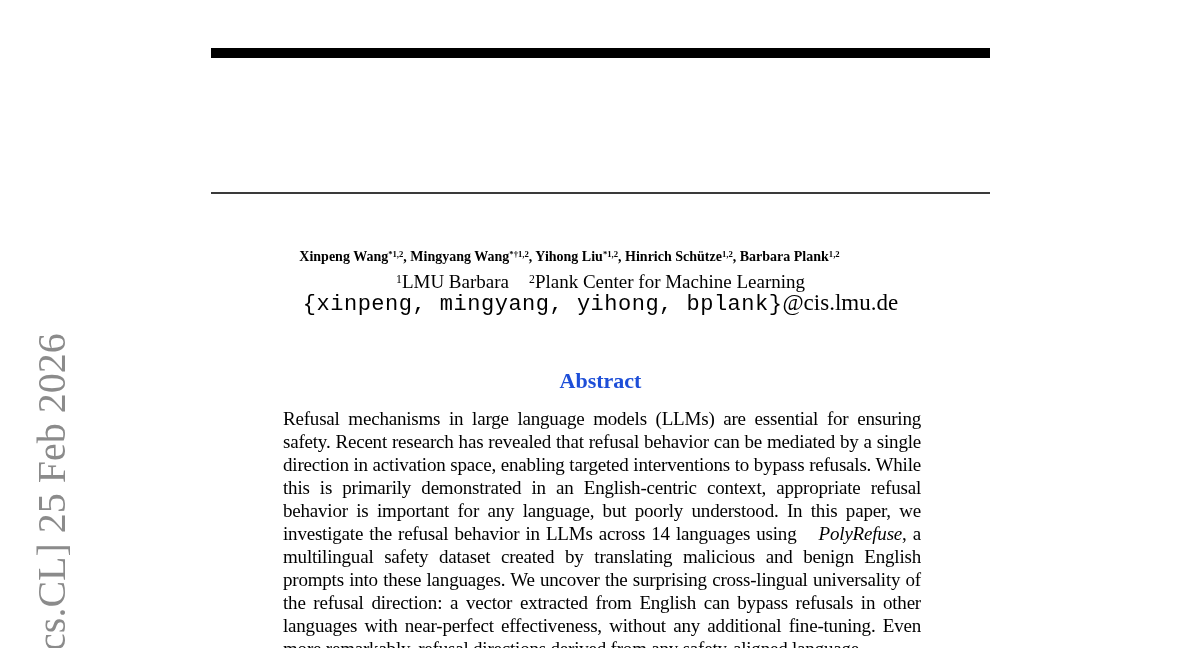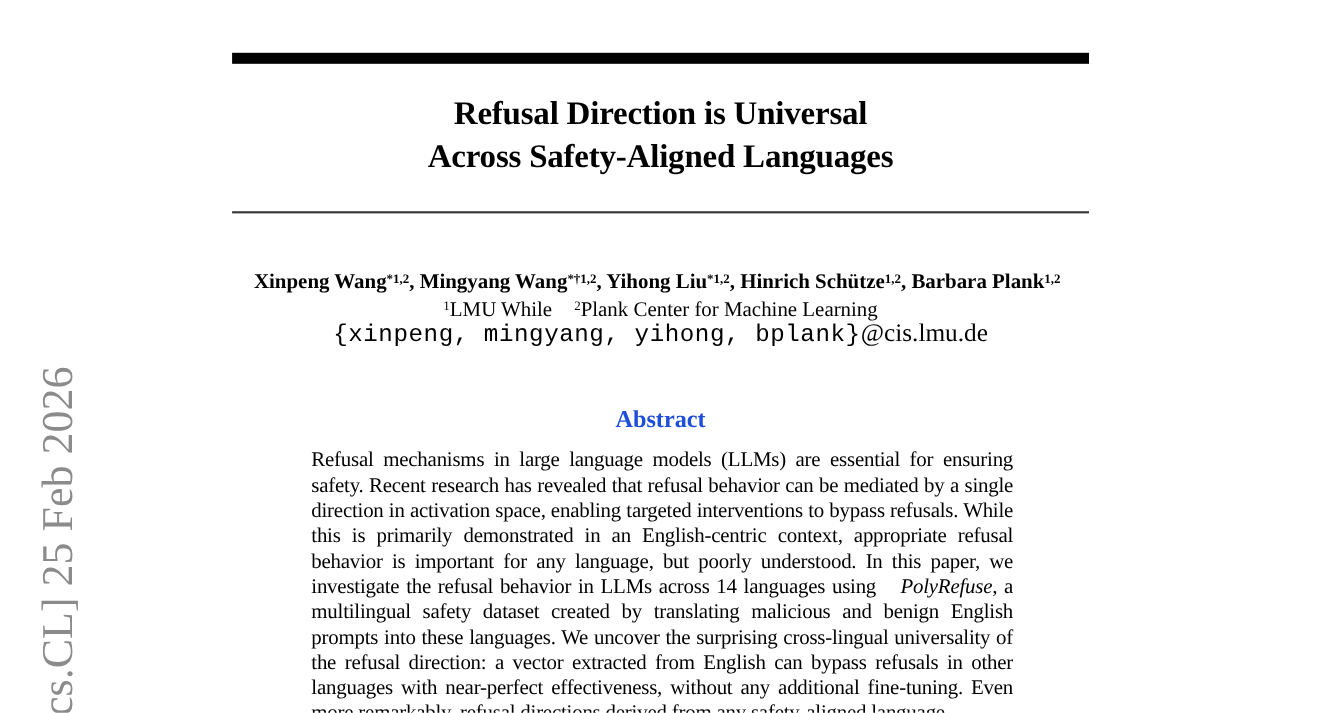--- a/index.html
+++ b/index.html
@@ -19,21 +19,21 @@
   }
   .title{
     position:absolute;left:211px;top:84px;width:779px;text-align:center;
     font-weight:bold;font-size:30px;line-height:39px;color:#000000;letter-spacing:-0.2px;
   }
   .rule{
     position:absolute;left:211px;top:192px;width:779px;height:2px;background:#3a3a3a;
   }
   .authors{
     position:absolute;left:0;top:245px;width:1139px;text-align:center;
-    font-weight:bold;font-size:19px;line-height:24px;white-space:nowrap;color:#000000;margin-left:28px;
+    font-weight:bold;font-size:14px;line-height:24px;white-space:nowrap;color:#000000;
   }
   .sup{font-size:0.62em;position:relative;top:-0.45em;}
   .affil{
     position:absolute;left:211px;top:271px;width:779px;text-align:center;
     font-size:19px;line-height:22px;color:#000000;
   }
   .affil-gap{margin-left:20px;}
   .email{
     position:absolute;left:211px;top:292px;width:779px;text-align:center;line-height:22px;color:#000000;
   }
@@ -52,30 +52,26 @@
 </style>
 </head>
 <body>
 
 <div class="page">
 
   <div class="watermark">cs.CL] 25 Feb 2026</div>
 
   <div class="topbar"></div>
 
-  <div class="title">
-    <div>Refusal Direction is Universal</div>
-    <div>Across Safety-Aligned Languages</div>
-  </div>
 
   <div class="rule"></div>
 
   <div class="authors"><span><span>Xinpeng Wang</span><span class="sup">*1,2</span><span>, </span></span><span><span>Mingyang Wang</span><span class="sup">*†1,2</span><span>, </span></span><span><span>Yihong Liu</span><span class="sup">*1,2</span><span>, </span></span><span><span>Hinrich Schütze</span><span class="sup">1,2</span><span>, </span></span><span><span>Barbara Plank</span><span class="sup">1,2</span></span></div>
 
-  <div class="affil"><span><span class="sup">1</span><span>LMU While</span></span><span class="affil-gap"><span class="sup">2</span><span>Plank Center for Machine Learning</span></span></div>
+  <div class="affil"><span><span class="sup">1</span><span>LMU Barbara</span></span><span class="affil-gap"><span class="sup">2</span><span>Plank Center for Machine Learning</span></span></div>
 
   <div class="email"><span class="mono">{xinpeng, mingyang, yihong, bplank}</span><span class="serif">@cis.lmu.de</span></div>
 
   <div class="abs-head">Abstract</div>
 
   <p class="abs-body"><span>Refusal mechanisms in large language models (LLMs) are essential for ensuring safety. Recent research has revealed that refusal behavior can be mediated by a single direction in activation space, enabling targeted interventions to bypass refusals. While this is primarily demonstrated in an English-centric context, appropriate refusal behavior is important for any language, but poorly understood. In this paper, we investigate the refusal behavior in LLMs across 14 languages using </span><i>PolyRefuse</i><span>, a multilingual safety dataset created by translating malicious and benign English prompts into these languages. We uncover the surprising cross-lingual universality of the refusal direction: a vector extracted from English can bypass refusals in other languages with near-perfect effectiveness, without any additional fine-tuning. Even more remarkably, refusal directions derived from any safety-aligned language</span></p>
 
 </div>
 
 </body></html>

